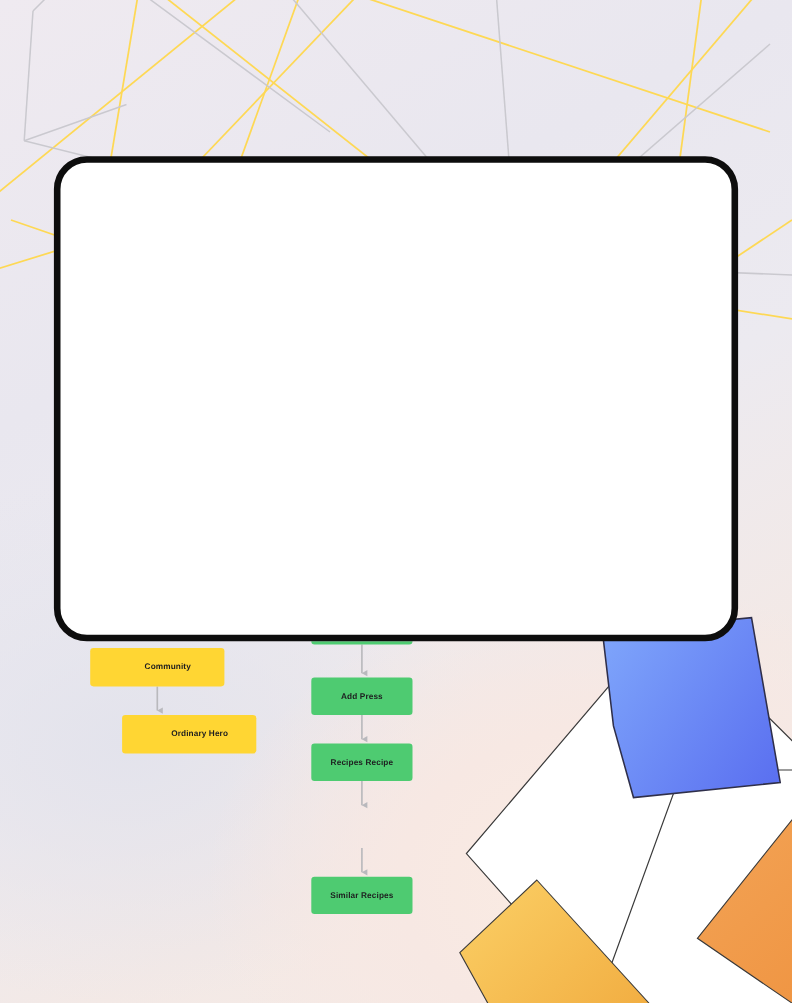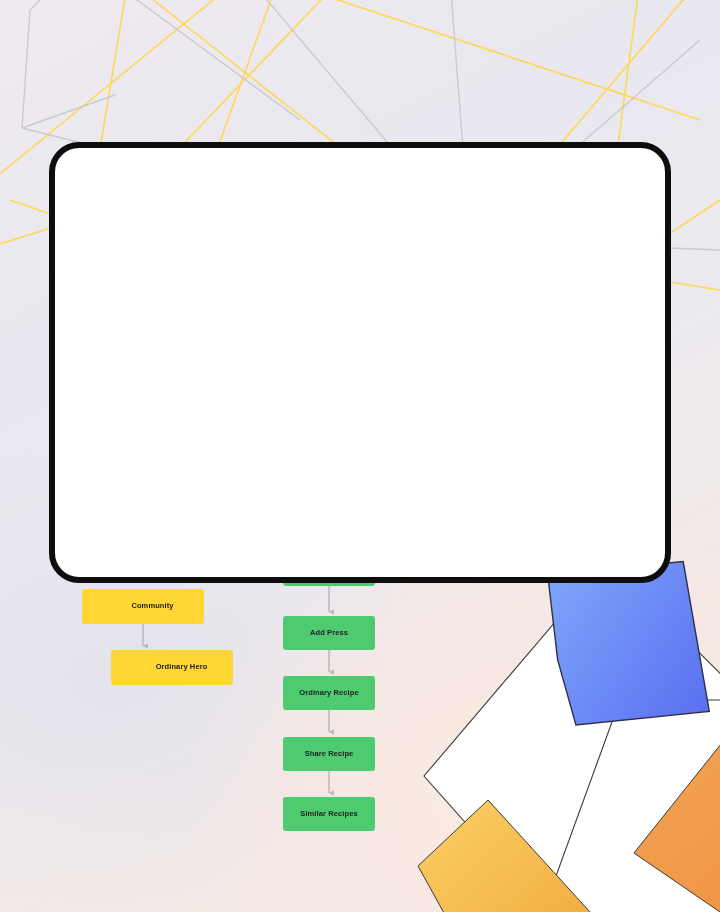--- a/index.html
+++ b/index.html
@@ -286,19 +286,18 @@
           <path d="M 329 710 L 329 732"></path>
           <path d="M 329 771 L 329 793"></path>
         </g>
       </svg>
 
       <div class="node l2 c-yellow" style="left:82px;top:589px;width:122px;height:35px;">Community</div>
       <div class="node l2 c-yellow" style="left:70px;top:650px;width:122px;height:35px;margin-left:41px;">Ordinary Hero</div>
 
       <div class="node l2 c-green" style="left:283px;top:552px;width:92px;height:34px;">Add Ingredients</div>
       <div class="node l2 c-green" style="left:283px;top:616px;width:92px;height:34px;">Add Press</div>
-      <div class="node l2 c-green" style="left:283px;top:676px;width:92px;height:34px;">Ordinary Recipe</div>
-      <div class="node l2 c-green" style="left:283px;top:737px;width:92px;height:34px;">Share Recipe</div>
+      <div class="node l2 c-green" style="left:283px;top:676px;width:92px;height:34px;">Recipes Recipe</div>
       <div class="node l2 c-green" style="left:283px;top:797px;width:92px;height:34px;">Similar Recipes</div>
     </div>
   </div>
 
 </div>
 
 </body></html>

